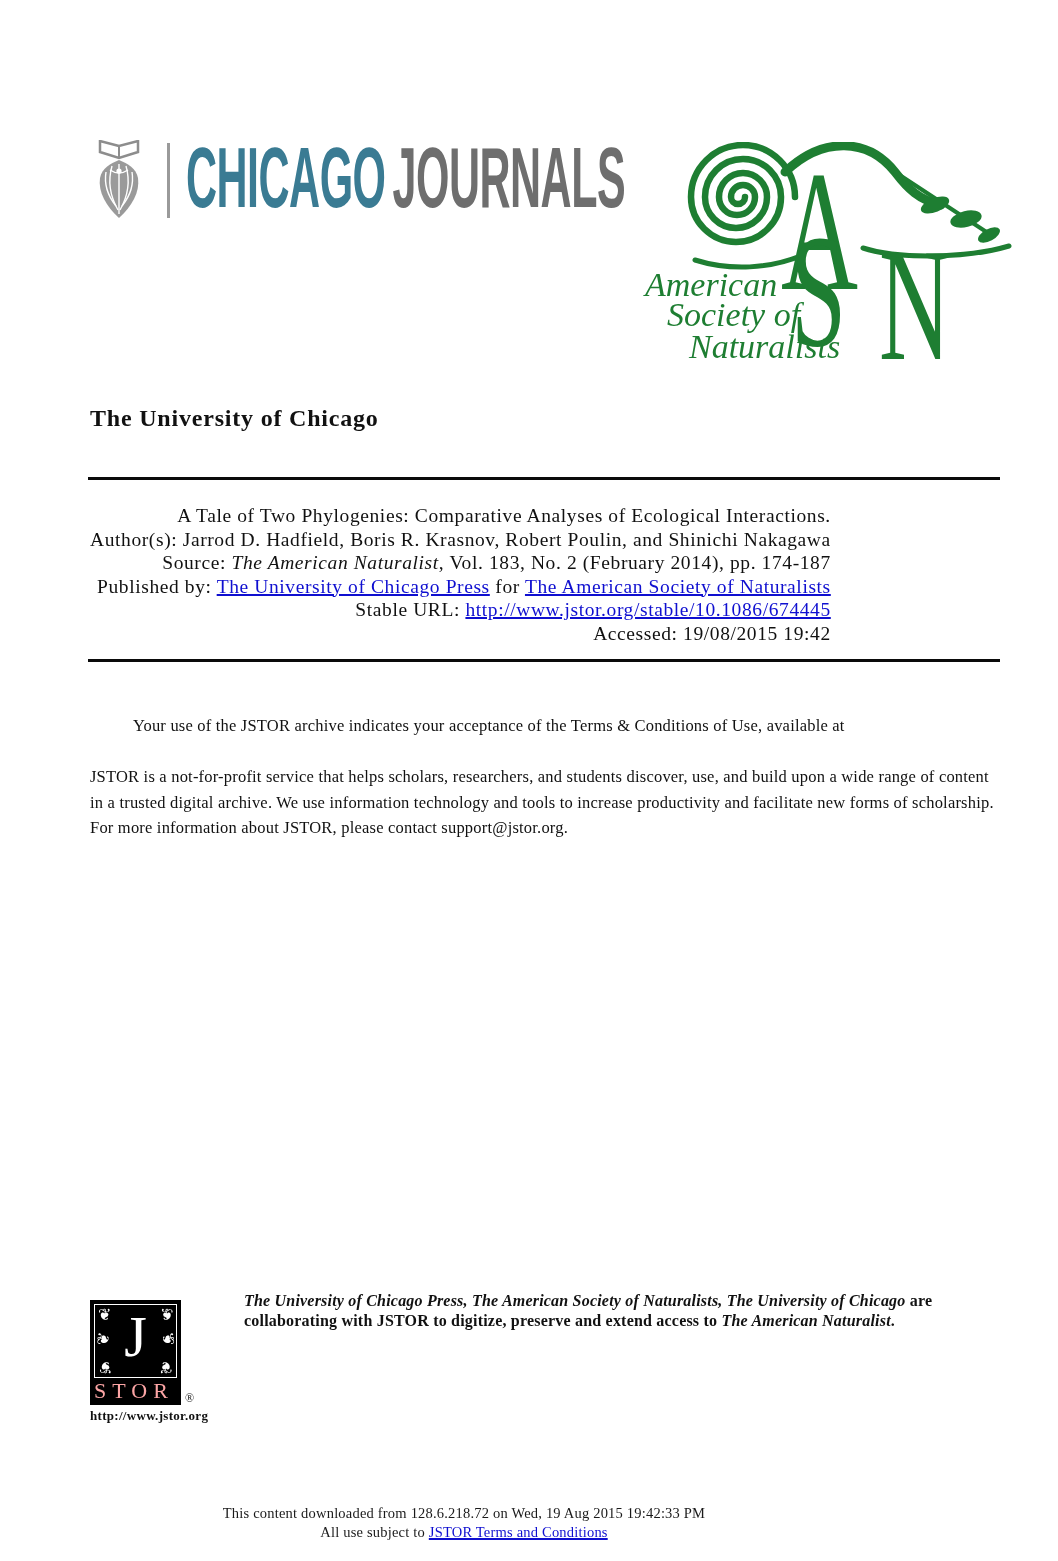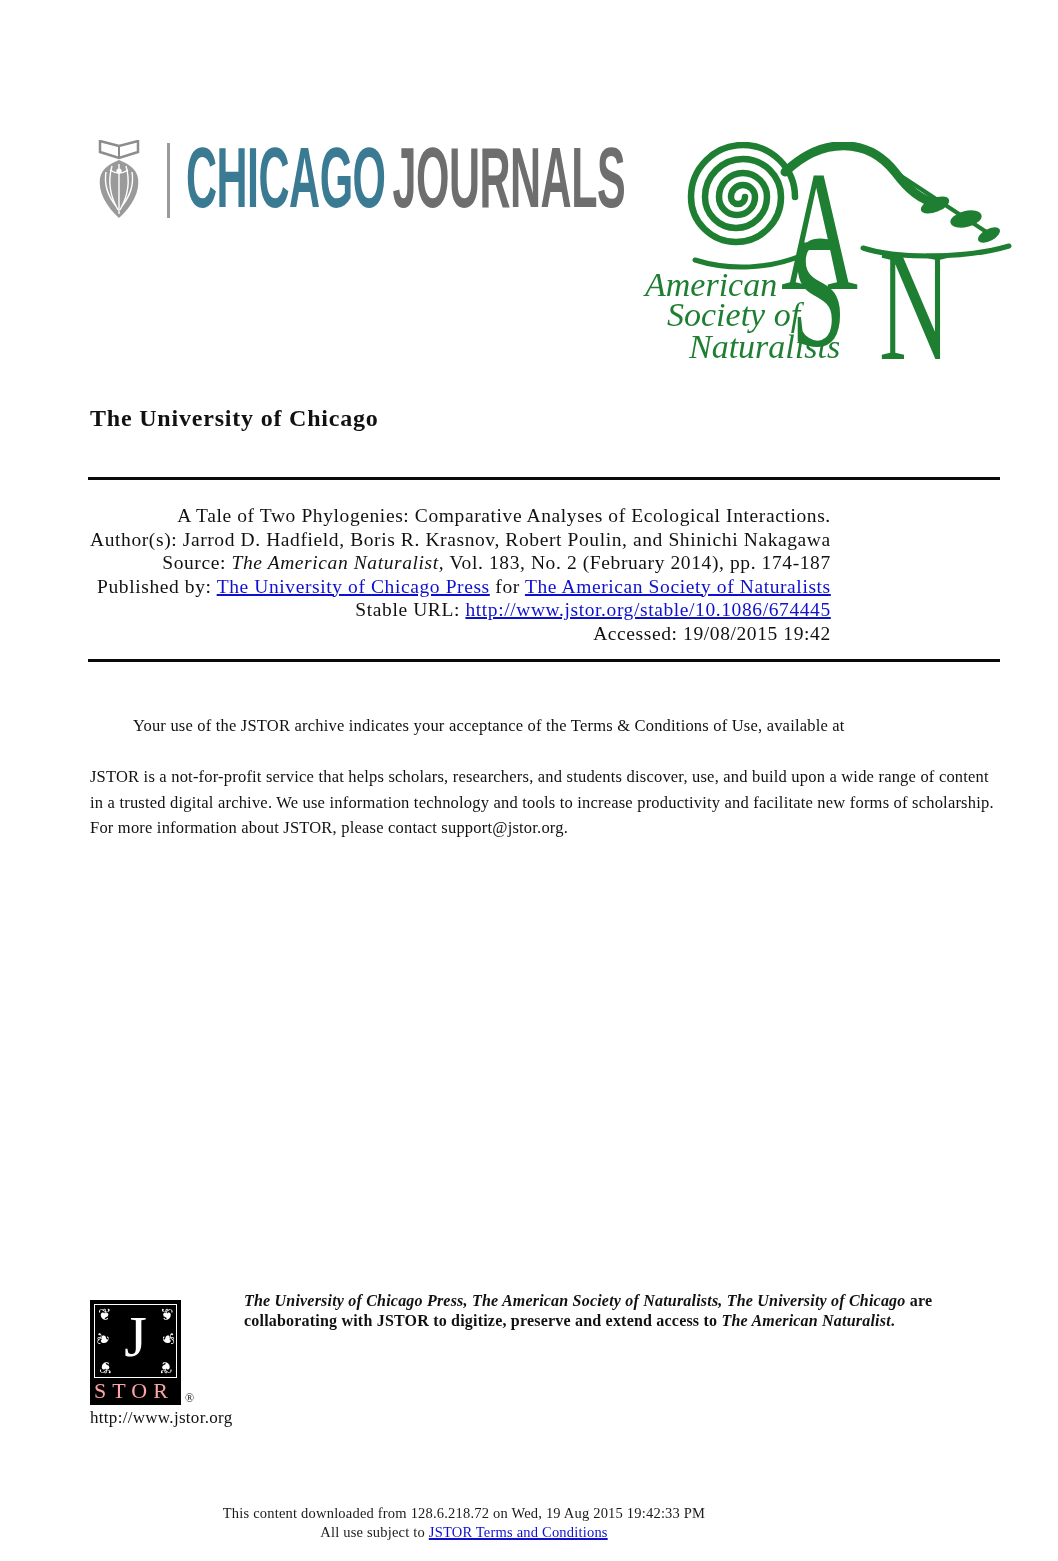--- a/index.html
+++ b/index.html
@@ -67,21 +67,21 @@
   .flourish { position:absolute; color:#fff; font-size:16px; line-height:1; }
   .fl1 { left:3px;  top:2px; }
   .fl2 { right:3px; top:2px; transform:scaleX(-1); }
   .fl3 { left:2px;  top:26px; transform:rotate(-80deg); }
   .fl4 { right:2px; top:26px; transform:rotate(80deg) scaleX(-1); }
   .fl5 { left:4px;  bottom:2px; transform:rotate(180deg) scaleX(-1); }
   .fl6 { right:4px; bottom:2px; transform:rotate(180deg); }
   .stor-row { position:absolute; left:0; right:0; bottom:2px; text-align:left; color:#fca5a5;
               font-size:22px; line-height:24px; letter-spacing:6px; text-indent:4px; }
   .reg-mark { left:185px; top:1391px; font-size:12px; color:#222; }
-  .jstor-url { left:90px; top:1408px; font-size:17px; font-weight:normal; letter-spacing:0.3px; }
+  .jstor-url { left:90px; top:1408px; font-size:13px; font-weight:bold; letter-spacing:0.3px; }
 
   
   .footer { left:0; top:1504px; width:928px; text-align:center;
             font-size:14.5px; line-height:18.5px; color:#1a1a1a; letter-spacing:0.2px; }
 </style>
 </head>
 <body>
 
 <div class="abs cj-logo">
   <svg class="abs phoenix" width="54" height="80" viewBox="0 0 54 80">

